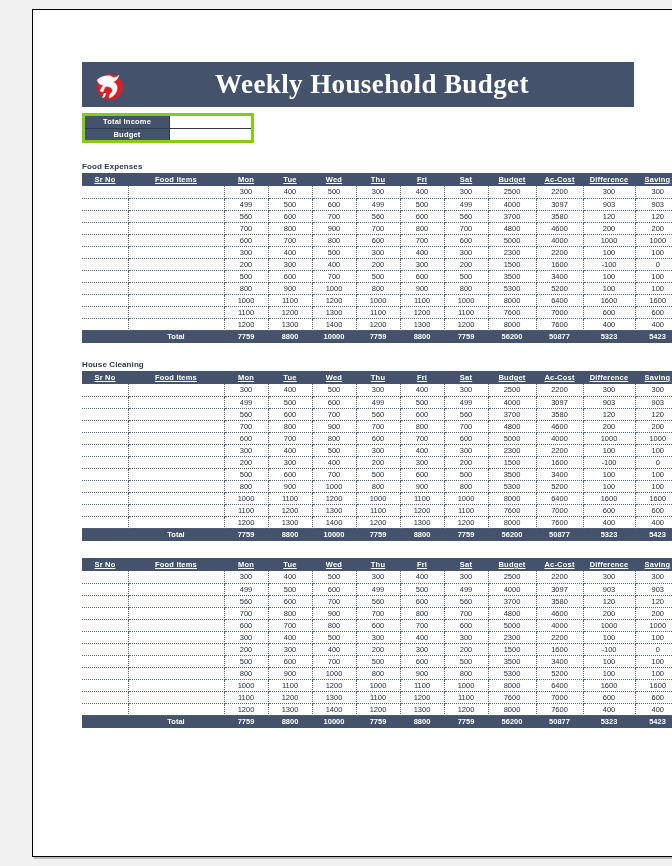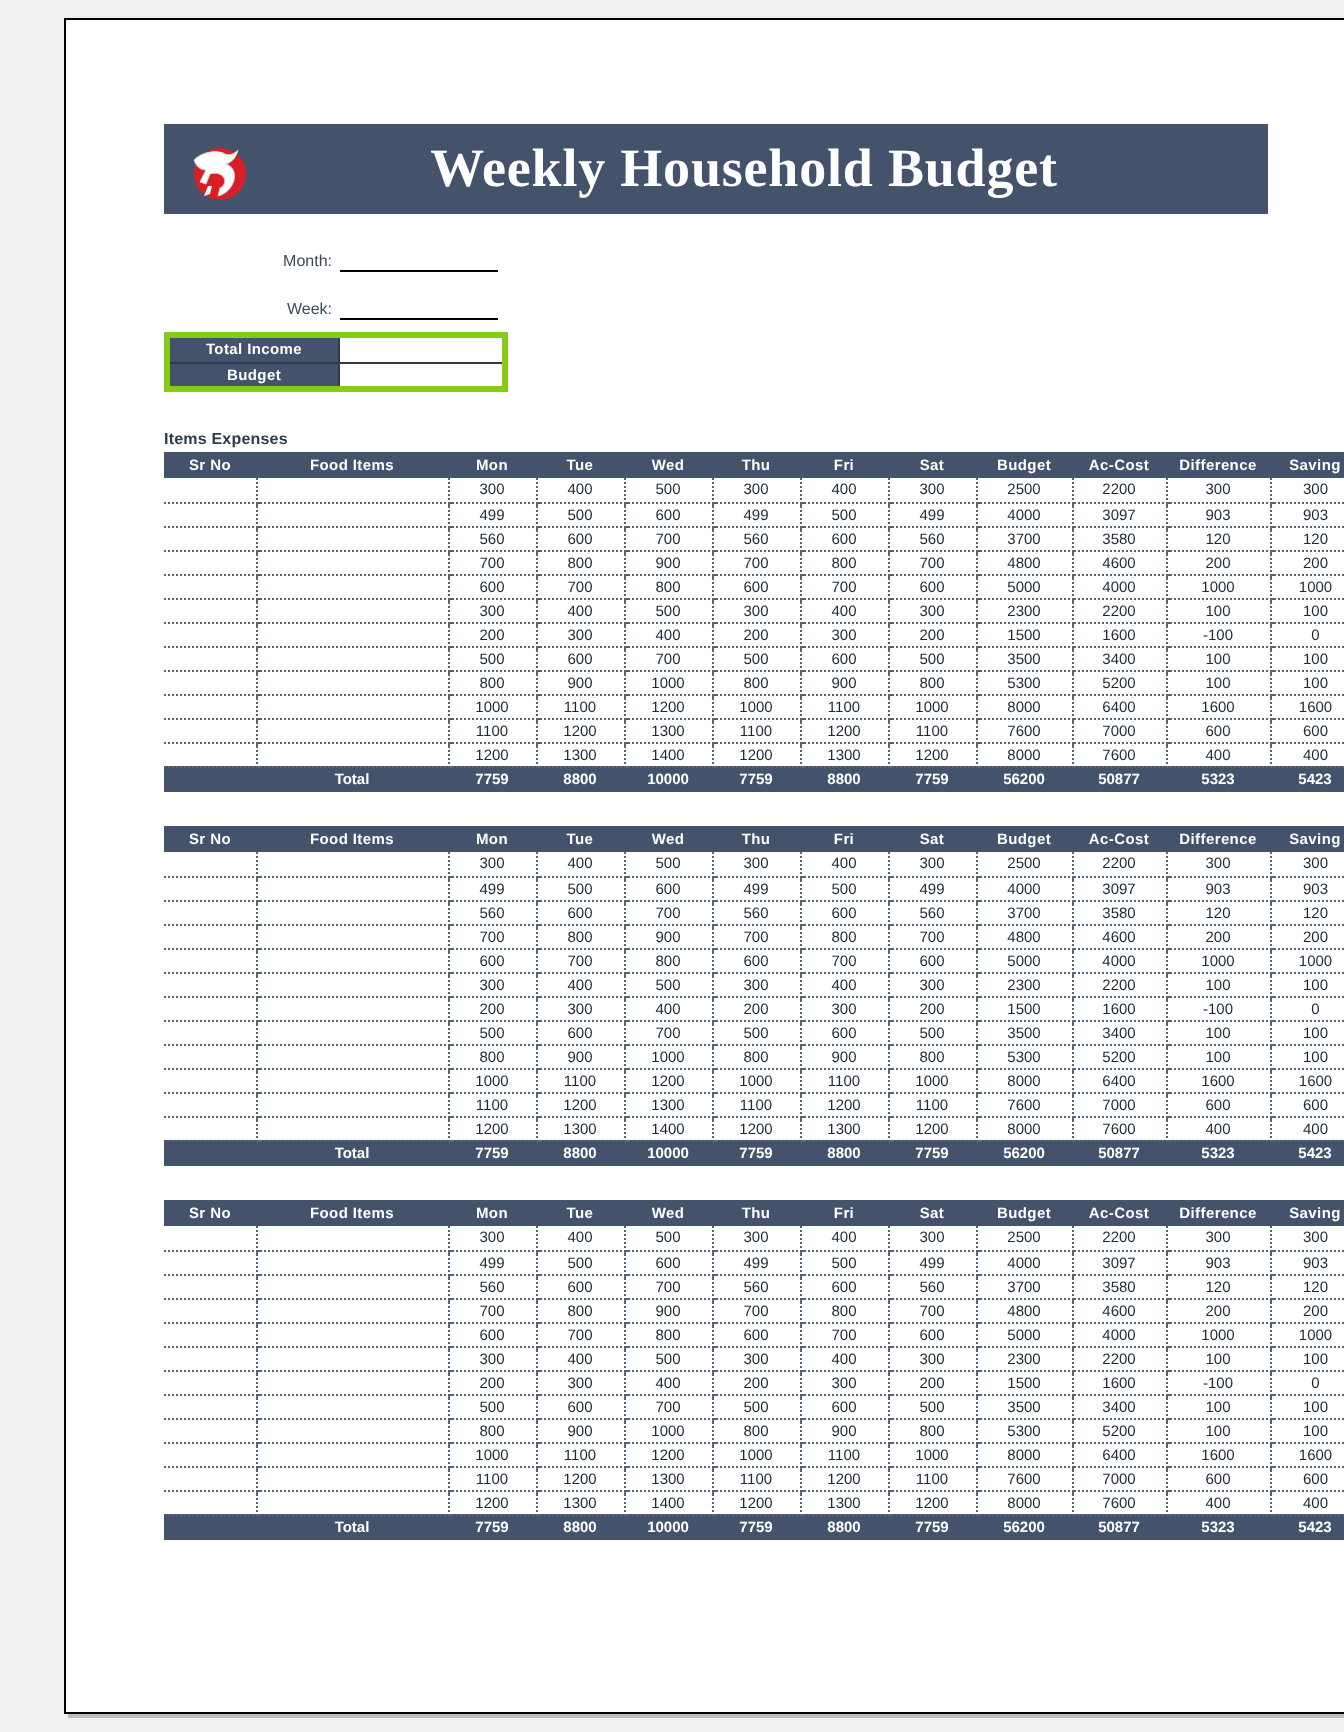--- a/index.html
+++ b/index.html
@@ -126,20 +126,21 @@
   }
   table.budget th {
     background: #44536b;
     color: #ffffff;
     font-size: 7.5px;
     font-weight: bold;
     height: 13px;
     padding: 0;
     letter-spacing: 0.2px;
     border: none;
+    text-decoration: underline;
   }
   table.budget td {
     font-size: 7.5px;
     color: #1d2736;
     height: 12px;
     padding: 0 3px;
     text-align: center;
     border-right: 1px dotted #55627a;
     border-bottom: 1px dotted #55627a;
     background: #ffffff;
@@ -182,45 +183,35 @@
             <path d="M8 15 C12 11, 18 10, 23 12 C26 13, 28 12, 30 10 C29 14, 27 16, 24 17
                      C27 18, 29 21, 28 25 C27 29, 24 32, 20 33 L21 29 C23 28, 24 26, 23 24
                      C22 22, 19 21, 16 22 L14 27 L11 26 L14 20 C11 20, 9 18, 8 15 Z" fill="#ffffff" stroke="#cfd3da" stroke-width="0.5"></path>
             <path d="M12 13 C16 10, 21 10, 24 12 C20 11, 16 12, 12 13 Z" fill="#eef0f3"></path>
             <path d="M15 28 L13 33 L16 32 L17 28 Z" fill="#ffffff"></path>
           </svg>
         </div>
         <div class="banner-title">Weekly Household Budget</div>
       </div>
 
-      <div class="field-block">
-        <div class="field-row">
-          <div class="field-label">Month:</div>
-          <div class="field-line"></div>
-        </div>
-        <div class="field-row">
-          <div class="field-label">Week:</div>
-          <div class="field-line"></div>
-        </div>
-      </div>
 
       <div class="summary">
         <div class="summary-row">
           <div class="summary-label">Total Income</div>
           <div class="summary-value"></div>
         </div>
         <div class="summary-row">
           <div class="summary-label">Budget</div>
           <div class="summary-value"></div>
         </div>
       </div>
 
       <div id="sections-host">
           <div class="section">
-            <div class="section-title">Items Expenses</div>
+            <div class="section-title">Food Expenses</div>
             <table class="budget">
               <colgroup>
                 <col class="w-sr">
                 <col class="w-item">
                 <col class="w-day">
                 <col class="w-day">
                 <col class="w-day">
                 <col class="w-day">
                 <col class="w-day">
                 <col class="w-day">
@@ -425,20 +416,21 @@
                   <td>7759</td>
                   <td>56200</td>
                   <td>50877</td>
                   <td>5323</td>
                   <td>5423</td>
                 </tr>
               </tbody>
             </table>
           </div>
           <div class="section">
+            <div class="section-title">House Cleaning</div>
             <table class="budget">
               <colgroup>
                 <col class="w-sr">
                 <col class="w-item">
                 <col class="w-day">
                 <col class="w-day">
                 <col class="w-day">
                 <col class="w-day">
                 <col class="w-day">
                 <col class="w-day">

